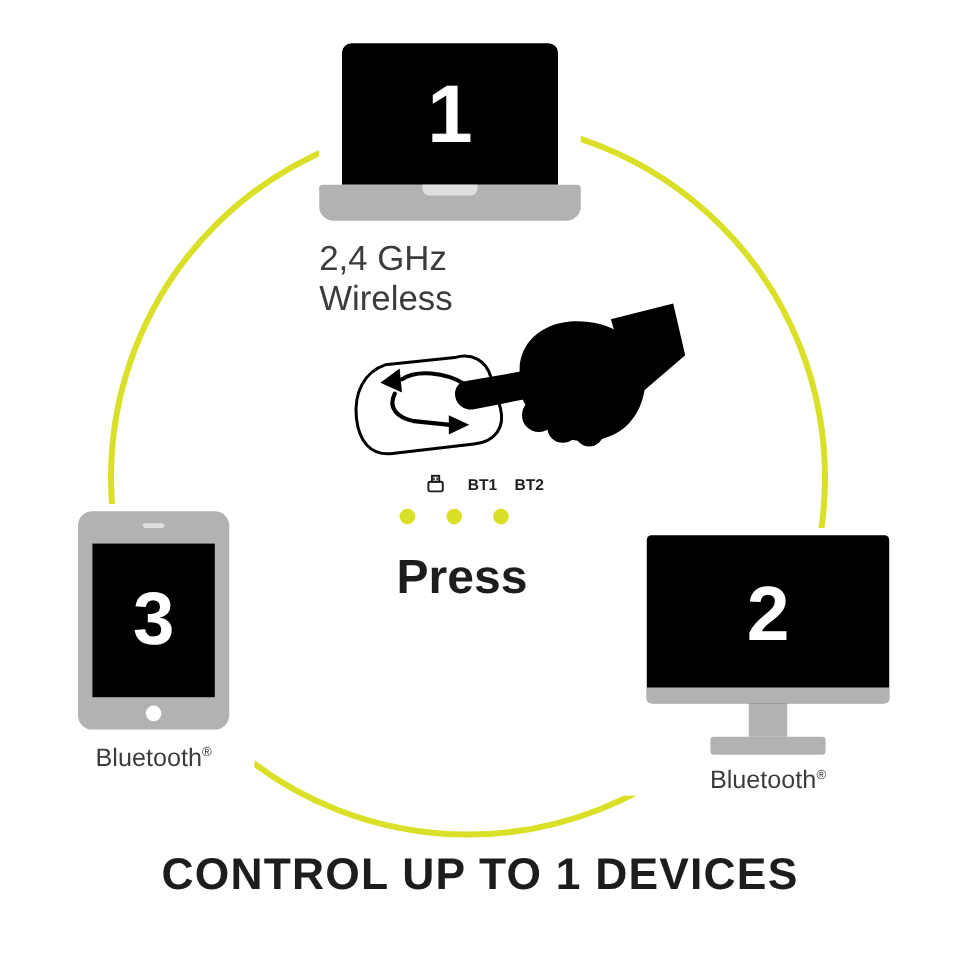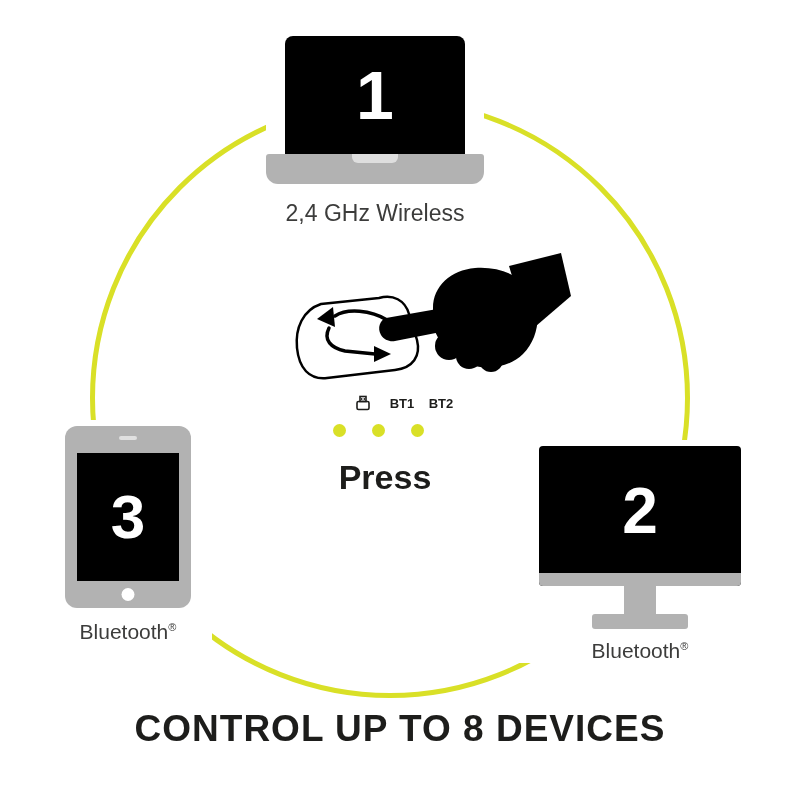--- a/index.html
+++ b/index.html
@@ -18,21 +18,21 @@
   .dev-label{color:#3c3c3b;font-size:21px;}
   .dev-label sup{font-size:11px;}
   
   .laptop-wrap{left:266px;top:36px;width:218px;padding-bottom:2px;}
   .laptop-screen{width:180px;height:118px;background:#000;border-radius:8px 8px 0 0;
     display:flex;align-items:center;justify-content:center;}
   .laptop-screen .dev-num{font-size:68px;}
   .laptop-base{width:218px;height:30px;background:#b2b2b2;border-radius:3px 3px 12px 12px;position:relative;}
   .laptop-notch{position:absolute;left:50%;top:0;transform:translateX(-50%);
     width:46px;height:9px;background:#dedede;border-radius:0 0 6px 6px;}
-  .laptop-wrap .dev-label{margin-top:16px;font-size:23px;}
+  .laptop-wrap .dev-label{margin-top:16px;font-size:29px;}
   
   .monitor-wrap{left:514px;top:440px;width:236px;padding:6px 8px 0;}
   .monitor-screen{width:202px;height:140px;background:#000;border-radius:4px;position:relative;
     display:flex;align-items:center;justify-content:center;}
   .monitor-screen .dev-num{font-size:64px;margin-bottom:10px;}
   .monitor-chin{position:absolute;left:0;right:0;bottom:0;height:13px;background:#b2b2b2;border-radius:0 0 4px 4px;}
   .monitor-neck{width:32px;height:28px;background:#b2b2b2;}
   .monitor-foot{width:96px;height:15px;background:#b2b2b2;border-radius:3px;}
   .monitor-wrap .dev-label{margin-top:10px;}
   
@@ -46,21 +46,21 @@
   .tablet-home{position:absolute;bottom:7px;left:50%;transform:translateX(-50%);
     width:13px;height:13px;background:#fff;border-radius:50%;}
   .tablet-wrap .dev-label{margin-top:12px;}
   
   .mouse-hand{position:absolute;left:283px;top:248px;width:288px;height:140px;}
   .indicators{position:absolute;left:322px;top:394px;width:112px;display:flex;justify-content:space-between;}
   .ind-col{display:flex;flex-direction:column;align-items:center;width:34px;}
   .ind-label{font-size:13px;font-weight:bold;color:#1d1d1b;height:18px;display:flex;align-items:center;padding-left:48px;}
   .dot{width:13px;height:13px;border-radius:50%;background:#d9e027;margin-top:12px;}
   .press-text{position:absolute;left:280px;top:456px;width:210px;text-align:center;
-    font-size:34px;font-weight:bold;color:#1d1d1b;line-height:1.28;}
+    font-size:40px;font-weight:bold;color:#1d1d1b;line-height:1.28;}
   
   .footer-title{position:absolute;left:0;top:708px;width:800px;text-align:center;
     font-size:37px;font-weight:bold;letter-spacing:1px;color:#1d1d1b;}
 </style>
 </head>
 <body>
 
 <div class="canvas">
 
   <div class="circle"></div>
@@ -142,15 +142,15 @@
     <div class="ind-col">
       <span class="ind-label">BT2</span>
       <span class="dot"></span>
     </div>
   </div>
 
   <div class="press-text">
     <div>Press</div>
   </div>
 
-  <div class="footer-title">CONTROL UP TO 8 DEVICES</div>
+  <div class="footer-title">CONTROL UP TO 1 DEVICES</div>
 
 </div>
 
 </body></html>

